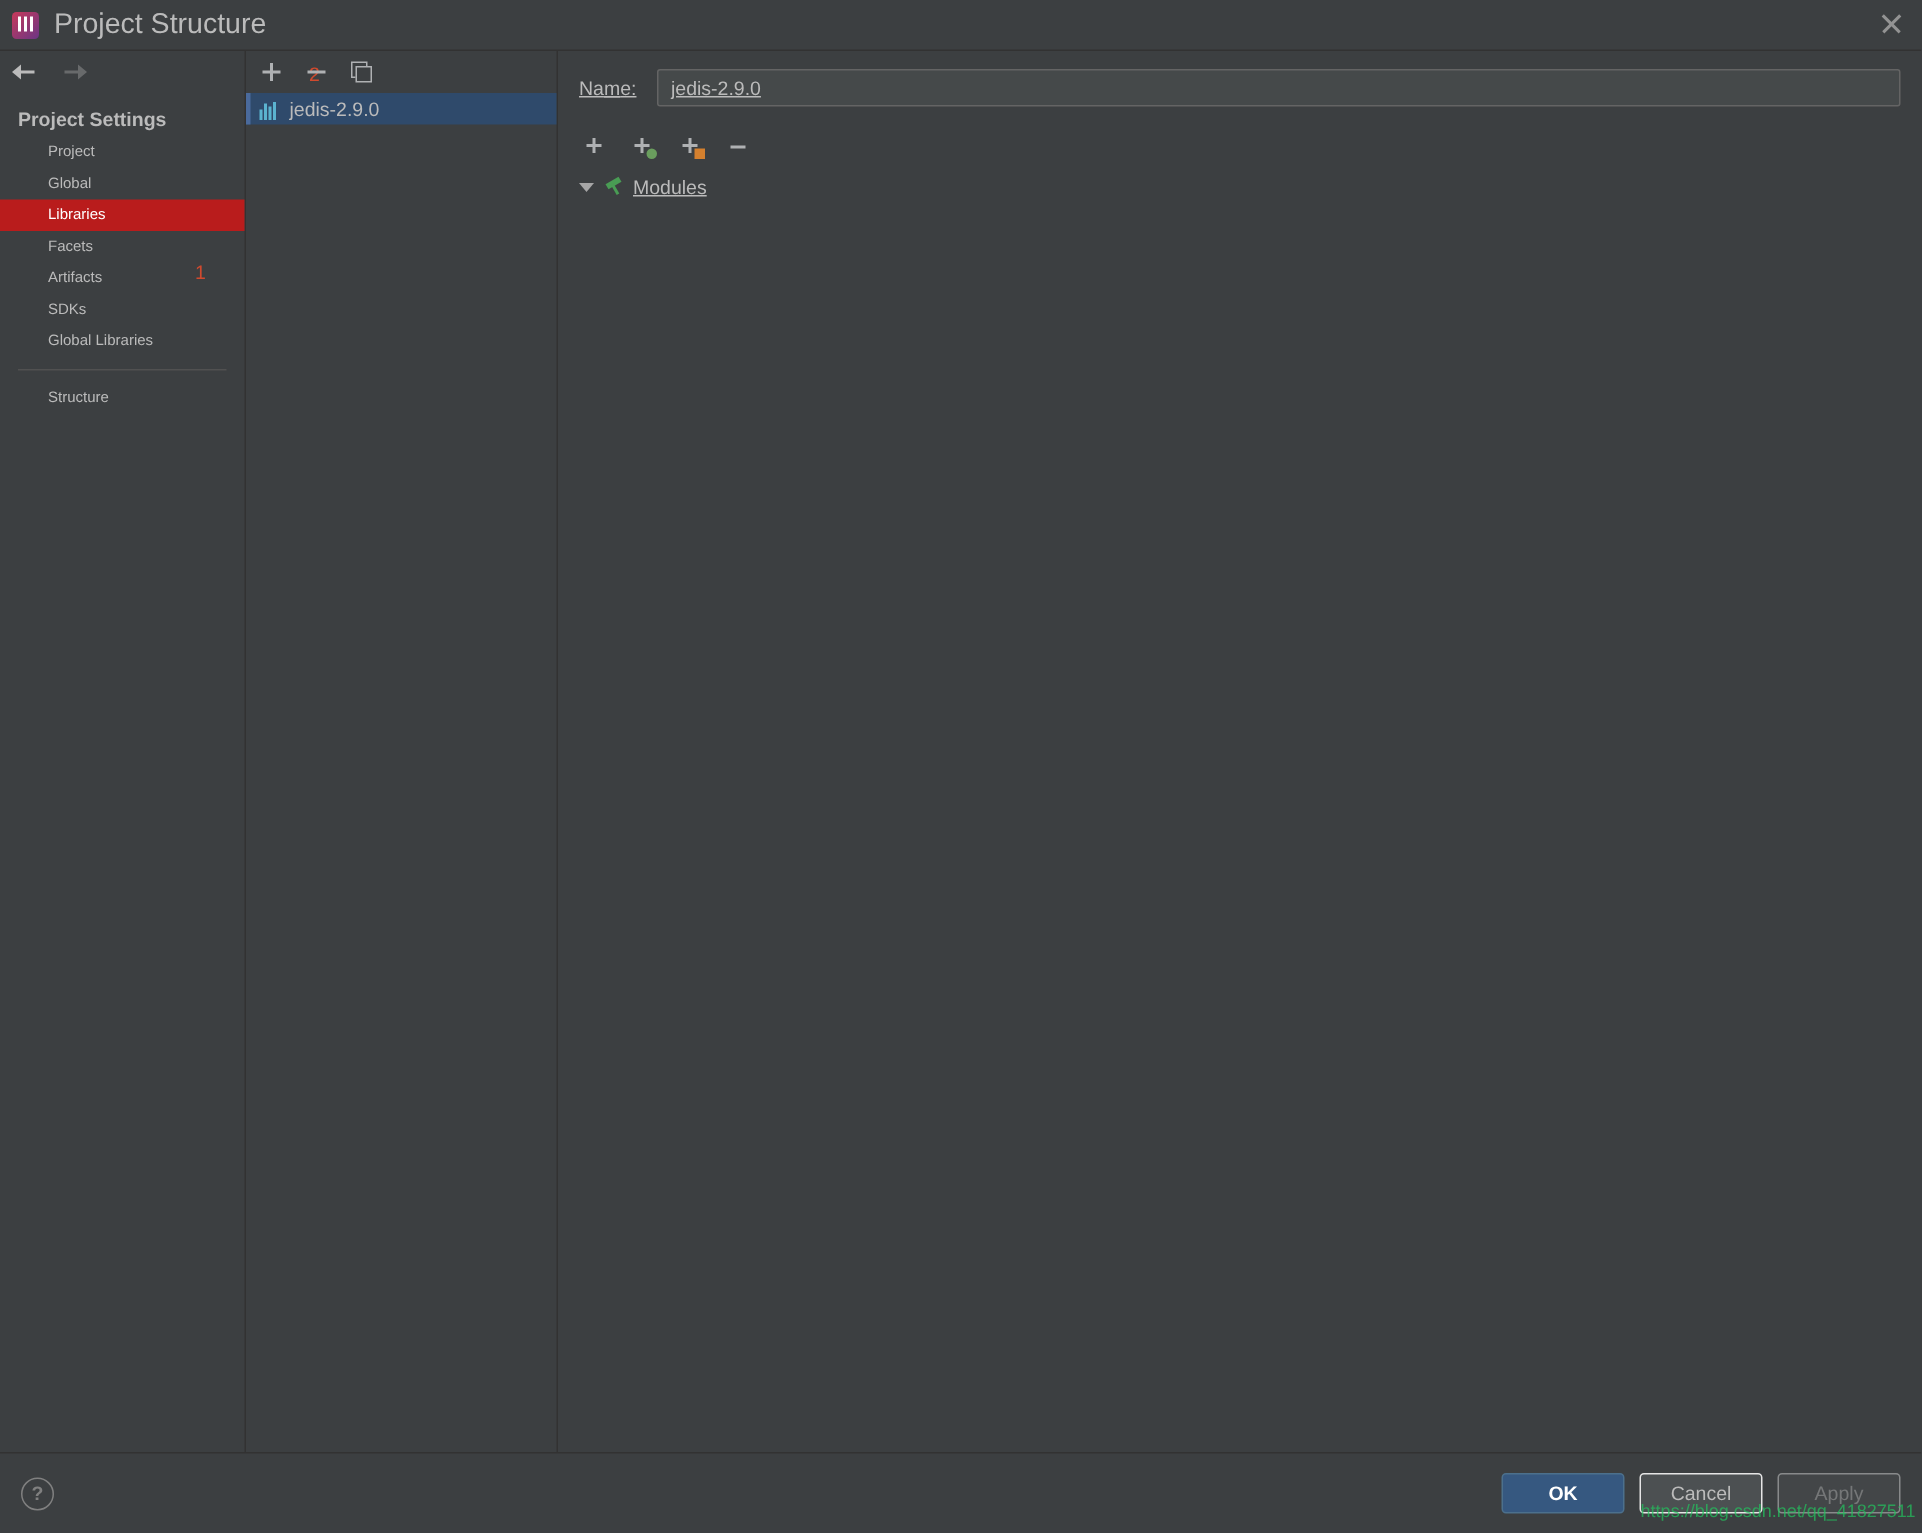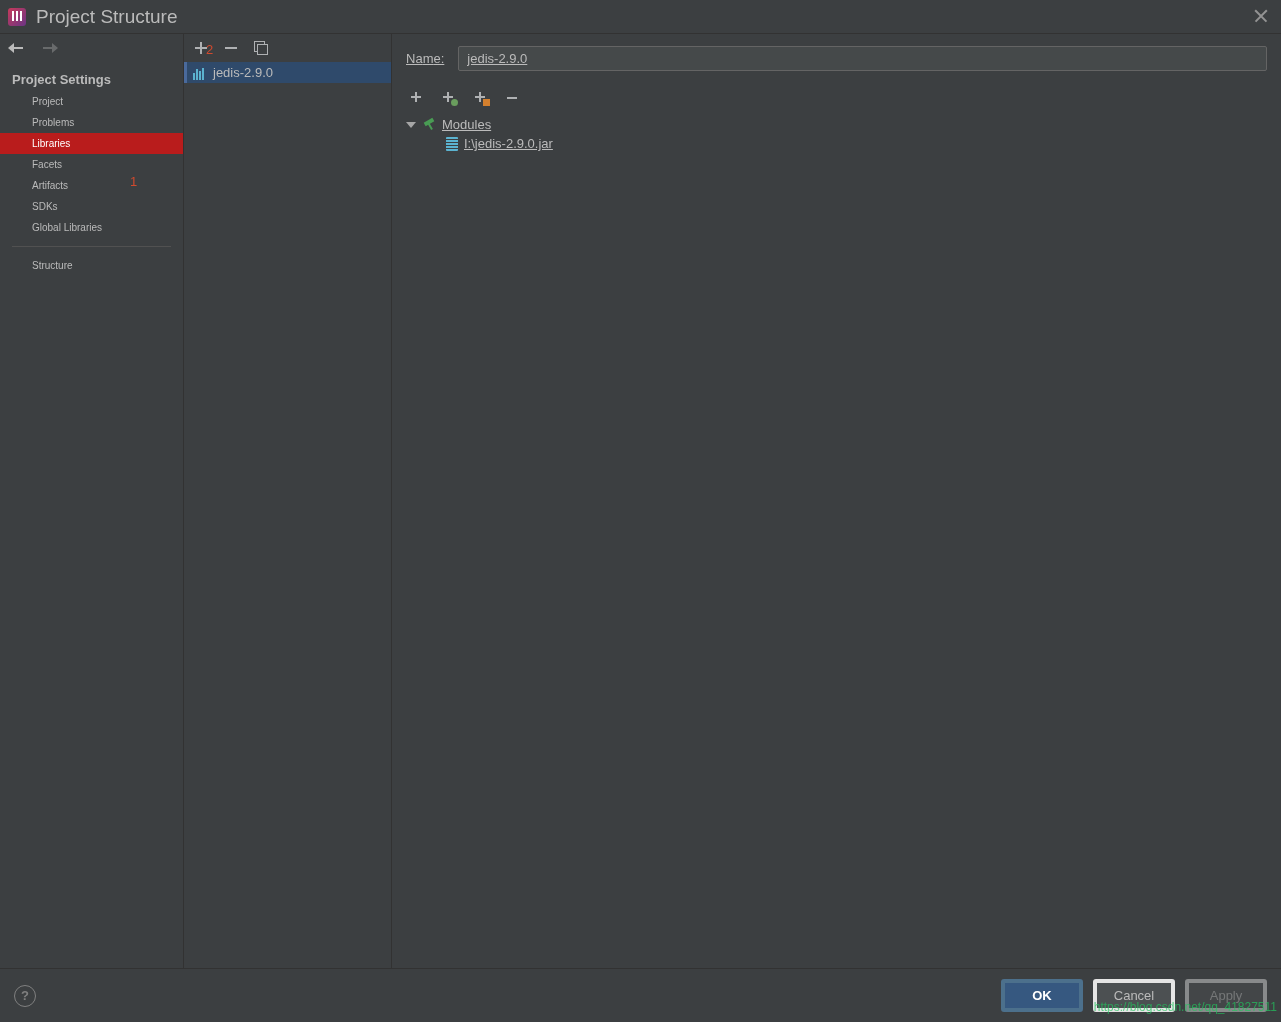--- a/index.html
+++ b/index.html
@@ -9,21 +9,21 @@
     .app-icon { width: 18px; height: 18px; background: linear-gradient(135deg, #c73a5a 0%, #6b3585 100%); border-radius: 3px; margin-right: 10px; position: relative; }
     .app-icon::after { content: ""; position: absolute; top: 3px; left: 4px; width: 2px; height: 10px; background: #fff; box-shadow: 4px 0 0 #fff, 8px 0 0 #fff; }
     .title-text { font-size: 19px; color: #bbbbbb; }
     .close-btn { position: absolute; right: 12px; top: 8px; width: 16px; height: 16px; cursor: pointer; color: #a9a9a9; }
     .close-btn::before, .close-btn::after { content: ""; position: absolute; top: 7px; left: 0; width: 16px; height: 1.5px; background: #939393; }
     .close-btn::before { transform: rotate(45deg); }
     .close-btn::after { transform: rotate(-45deg); }
     
     .main-content { display: flex; height: calc(100% - 33px - 54px); border-top: 1px solid #323232; }
     
-    .sidebar { width: 184px; border-right: 1px solid #323232; display: flex; flex-direction: column; }
+    .sidebar { width: 164px; border-right: 1px solid #323232; display: flex; flex-direction: column; }
     .nav-buttons { height: 28px; display: flex; align-items: center; padding: 0 8px; gap: 14px; }
     .arrow-icon { width: 18px; height: 14px; position: relative; cursor: pointer; }
     .arrow-back::before { content: ""; position: absolute; width: 0; height: 0; border-top: 5px solid transparent; border-bottom: 5px solid transparent; border-right: 6px solid #bbbbbb; left: 0; top: 2px; }
     .arrow-back::after { content: ""; position: absolute; height: 2px; width: 10px; background: #bbbbbb; top: 6px; left: 5px; }
     .arrow-forward { opacity: 0.35; }
     .arrow-forward::before { content: ""; position: absolute; width: 0; height: 0; border-top: 5px solid transparent; border-bottom: 5px solid transparent; border-left: 6px solid #bbbbbb; right: 0; top: 2px; }
     .arrow-forward::after { content: ""; position: absolute; height: 2px; width: 10px; background: #bbbbbb; top: 6px; right: 5px; }
     
     .section-header { font-size: 13px; font-weight: bold; color: #bbbbbb; padding: 10px 12px 4px; }
     .nav-item { font-size: 10px; color: #bbbbbb; padding: 5px 12px 5px 32px; cursor: pointer; }
@@ -74,21 +74,21 @@
     .tree-indent-2 { padding-left: 40px; }
     .triangle-down { width: 0; height: 0; border-left: 5px solid transparent; border-right: 5px solid transparent; border-top: 6px solid #a6a6a6; }
     .hammer-icon { width: 14px; height: 14px; position: relative; }
     .hammer-icon::before { content: ""; position: absolute; width: 10px; height: 4px; background: #499c54; transform: rotate(-30deg); top: 2px; left: 2px; }
     .hammer-icon::after { content: ""; position: absolute; width: 2px; height: 8px; background: #499c54; transform: rotate(-30deg); top: 4px; left: 7px; }
     .jar-icon { width: 12px; height: 14px; background: repeating-linear-gradient(0deg, #5bb3d0 0, #5bb3d0 2px, transparent 2px, transparent 3px); border-radius: 1px; }
     
     .footer { position: absolute; bottom: 0; left: 0; right: 0; height: 54px; border-top: 1px solid #323232; display: flex; align-items: center; padding: 0 14px; }
     .help-icon { width: 22px; height: 22px; border: 1.5px solid #808080; border-radius: 50%; display: flex; align-items: center; justify-content: center; color: #808080; font-size: 13px; font-weight: bold; cursor: pointer; }
     .footer-buttons { margin-left: auto; display: flex; gap: 10px; }
-    .btn { min-width: 82px; padding: 5px 14px; border-radius: 3px; font-size: 13px; cursor: pointer; text-align: center; border: 4px solid #e5e5e5; background: #4c5052; color: #bbbbbb; }
+    .btn { min-width: 82px; padding: 5px 14px; border-radius: 3px; font-size: 13px; cursor: pointer; text-align: center; border: 1px solid #e5e5e5; background: #4c5052; color: #bbbbbb; }
     .btn-primary { background: #365880; border-color: #4c708c; color: #ffffff; font-weight: bold; }
     .btn-disabled { opacity: 0.45; }
     
     .watermark { position: absolute; bottom: 8px; right: 4px; color: #22c55e; font-size: 12px; opacity: 0.7; }
   </style>
 </head>
 <body>
 
 <div class="title-bar">
   <div class="app-icon"></div>
@@ -100,21 +100,21 @@
 
 <div class="main-content">
 
   <div class="sidebar">
     <div class="nav-buttons">
       <div class="arrow-icon arrow-back"></div>
       <div class="arrow-icon arrow-forward"></div>
     </div>
     <div class="section-header">Project Settings</div>
     <div class="nav-item">Project</div>
-    <div class="nav-item">Problems</div>
+    <div class="nav-item">Global</div>
     <div class="nav-item selected">Libraries</div>
     <div class="nav-item">Facets</div>
     <div class="nav-item">Artifacts</div>
     <div class="nav-item">SDKs</div>
     <div class="nav-item">Global Libraries</div>
     <div class="nav-divider"></div>
     <div class="nav-item">Structure</div>
     <div class="annotation ann-1">1</div>
   </div>
 
@@ -151,24 +151,20 @@
           <div class="badge"></div>
         </div>
       <div class="small-icon minus-small"></div>
     </div>
     <div class="tree">
       <div class="tree-node tree-indent-1">
         <div class="triangle-down"></div>
         <div class="hammer-icon"></div>
         <span>Modules</span>
       </div>
-      <div class="tree-node tree-indent-2">
-        <div class="jar-icon"></div>
-        <span>I:\jedis-2.9.0.jar</span>
-      </div>
     </div>
   </div>
 </div>
 
 <div class="footer">
   <div class="help-icon">?</div>
   <div class="footer-buttons">
     <div class="btn btn-primary">OK</div>
     <div class="btn">Cancel</div>
     <div class="btn btn-disabled">Apply</div>

